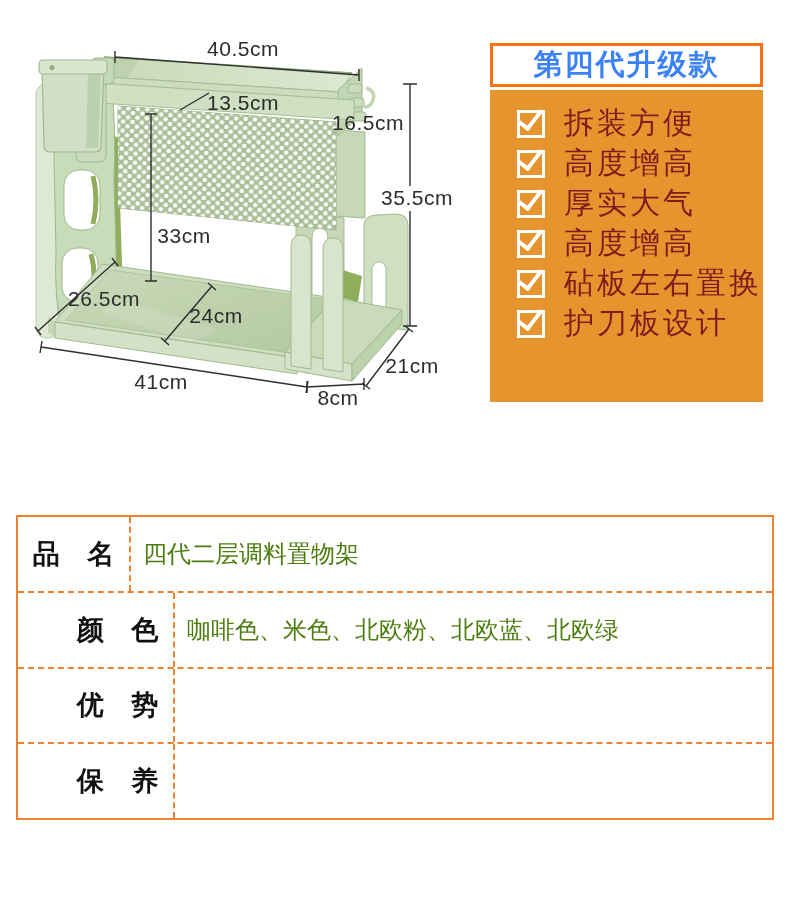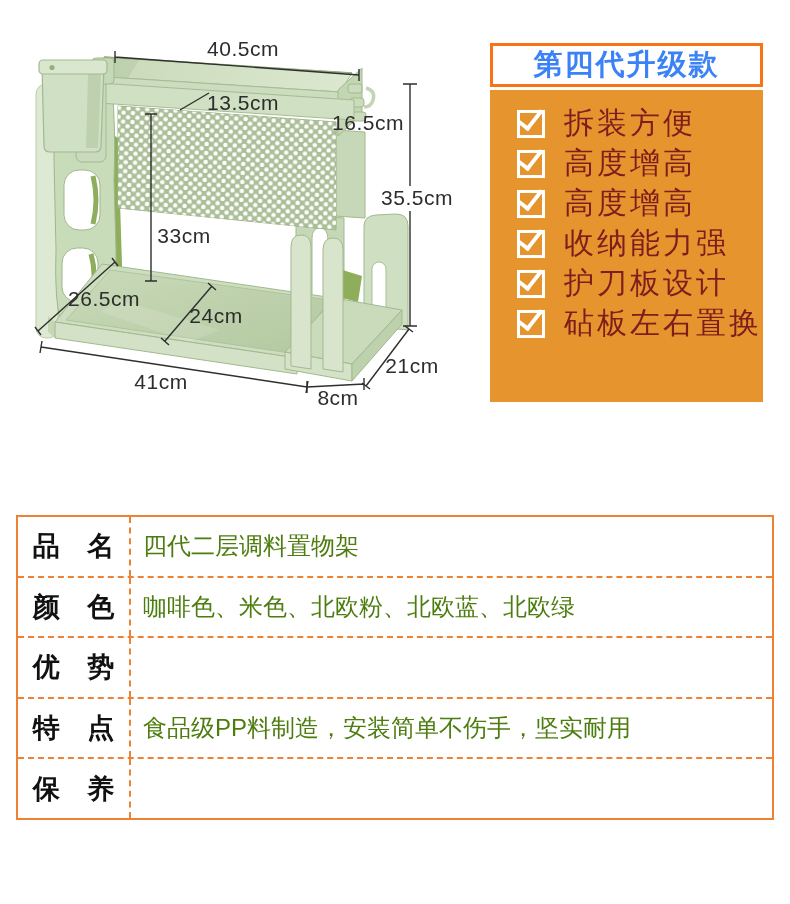--- a/index.html
+++ b/index.html
@@ -22,21 +22,21 @@
                font-size:30px;letter-spacing:3px;white-space:nowrap;}
   .checkbox{width:22px;height:22px;border:3px solid #fff;position:relative;flex:none;
             margin-right:19px;margin-top:2px;}
   .checkbox .tick{position:absolute;left:4px;top:-8px;width:9px;height:21px;
                   border-right:4px solid #fff;border-bottom:4px solid #fff;transform:rotate(38deg);}
 
   
   .spec-table{position:absolute;left:16px;top:515px;width:758px;height:305px;
               border:2px solid #EF8133;display:flex;flex-direction:column;box-sizing:border-box;background:#fff;}
   .spec-row{flex:1;display:flex;min-height:0;}
-  .spec-row + .spec-row{border-top:2px dashed #EF8133;}
+  .spec-row + .spec-row{border-top:2px dashed #EF8133;padding-left:44px;}
   .spec-label{width:111px;flex:none;border-right:2px dashed #EF8133;display:flex;align-items:center;
               justify-content:center;font-size:27px;font-weight:bold;color:#111;word-spacing:20px;
               white-space:nowrap;}
   .spec-value{flex:1;display:flex;align-items:center;padding-left:12px;font-size:24px;color:#4d7c0f;
               white-space:nowrap;overflow:hidden;}
 </style>
 </head>
 <body>
 
 <div class="page">
@@ -158,57 +158,53 @@
       <div class="feature-row">
         <span class="checkbox">
             <span class="tick"></span>
           </span>
         <span>高度增高</span>
       </div>
       <div class="feature-row">
         <span class="checkbox">
             <span class="tick"></span>
           </span>
+        <span>厚实大气</span>
+      </div>
+      <div class="feature-row">
+        <span class="checkbox">
+            <span class="tick"></span>
+          </span>
         <span>高度增高</span>
       </div>
       <div class="feature-row">
         <span class="checkbox">
             <span class="tick"></span>
           </span>
-        <span>收纳能力强</span>
+        <span>砧板左右置换</span>
       </div>
       <div class="feature-row">
         <span class="checkbox">
             <span class="tick"></span>
           </span>
         <span>护刀板设计</span>
-      </div>
-      <div class="feature-row">
-        <span class="checkbox">
-            <span class="tick"></span>
-          </span>
-        <span>砧板左右置换</span>
       </div>
     </div>
   </div>
 
   <div class="spec-table">
     <div class="spec-row">
       <div class="spec-label">品 名</div>
       <div class="spec-value">四代二层调料置物架</div>
     </div>
     <div class="spec-row">
       <div class="spec-label">颜 色</div>
       <div class="spec-value">咖啡色、米色、北欧粉、北欧蓝、北欧绿</div>
     </div>
     <div class="spec-row">
       <div class="spec-label">优 势</div>
     </div>
     <div class="spec-row">
-      <div class="spec-label">特 点</div>
-      <div class="spec-value">食品级PP料制造，安装简单不伤手，坚实耐用</div>
-    </div>
-    <div class="spec-row">
       <div class="spec-label">保 养</div>
     </div>
   </div>
 
 </div>
 
 </body></html>

